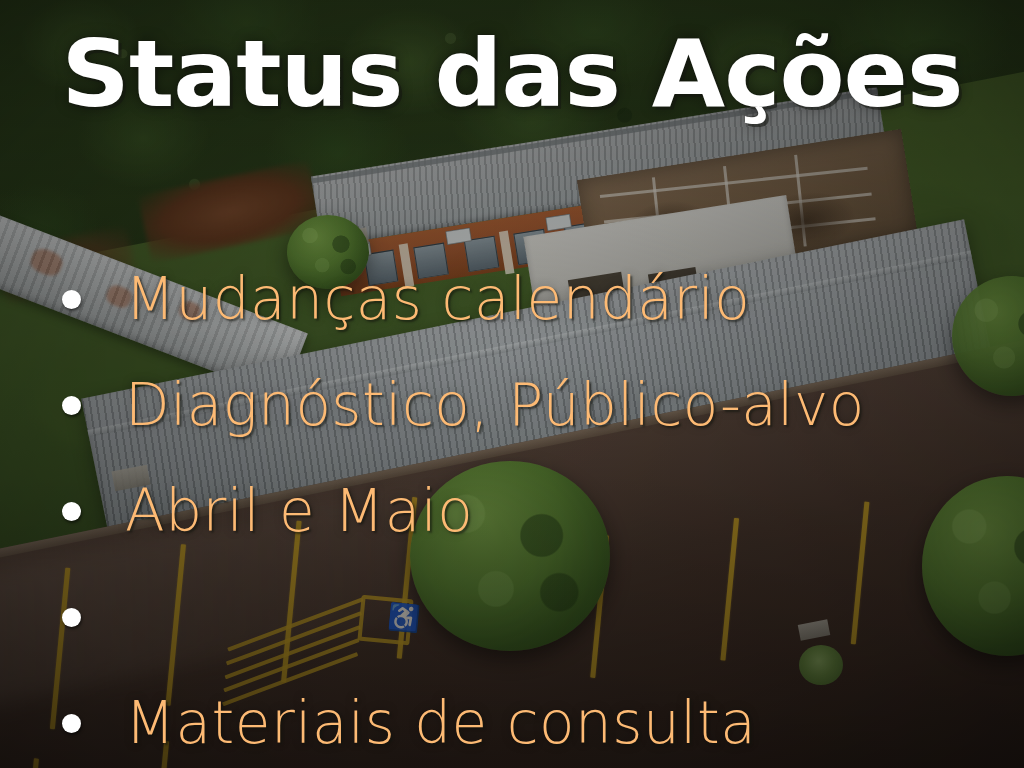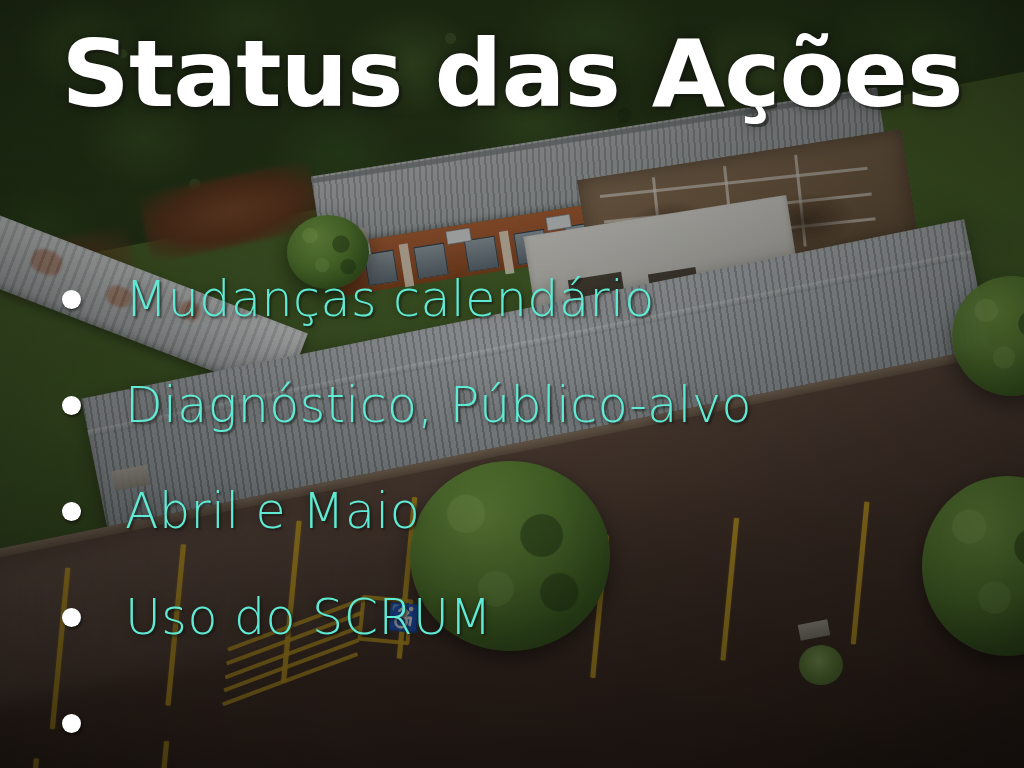--- a/index.html
+++ b/index.html
@@ -432,24 +432,24 @@
   .bullet-dot {
     flex: 0 0 auto;
     width: 19px;
     height: 19px;
     border-radius: 50%;
     background: #ffffff;
     margin-right: 44px;
     box-shadow: 1px 2px 3px rgba(0,0,0,.55);
   }
   .bullet-text {
-    color: #5eead4;
+    color: #fdba74;
     font-family: "DejaVu Sans", sans-serif;
     font-weight: 300;
-    font-size: 49px;
+    font-size: 58px;
     line-height: 1;
     letter-spacing: 0.5px;
     white-space: nowrap;
     text-shadow:
       2px 2px 2px rgba(18,20,14,.60),
       0 0 10px rgba(0,0,0,.35);
   }
 </style>
 </head>
 <body>
@@ -596,21 +596,21 @@
       <li class="bullet-item">
         <span class="bullet-dot"></span>
         <span class="bullet-text">Diagnóstico, Público-alvo</span>
       </li>
       <li class="bullet-item">
         <span class="bullet-dot"></span>
         <span class="bullet-text">Abril e Maio</span>
       </li>
       <li class="bullet-item">
         <span class="bullet-dot"></span>
-        <span class="bullet-text">Uso do SCRUM</span>
       </li>
       <li class="bullet-item">
         <span class="bullet-dot"></span>
+        <span class="bullet-text">Materiais de consulta</span>
       </li>
     </ul>
 
   </div>
 </div>
 
 </body></html>

